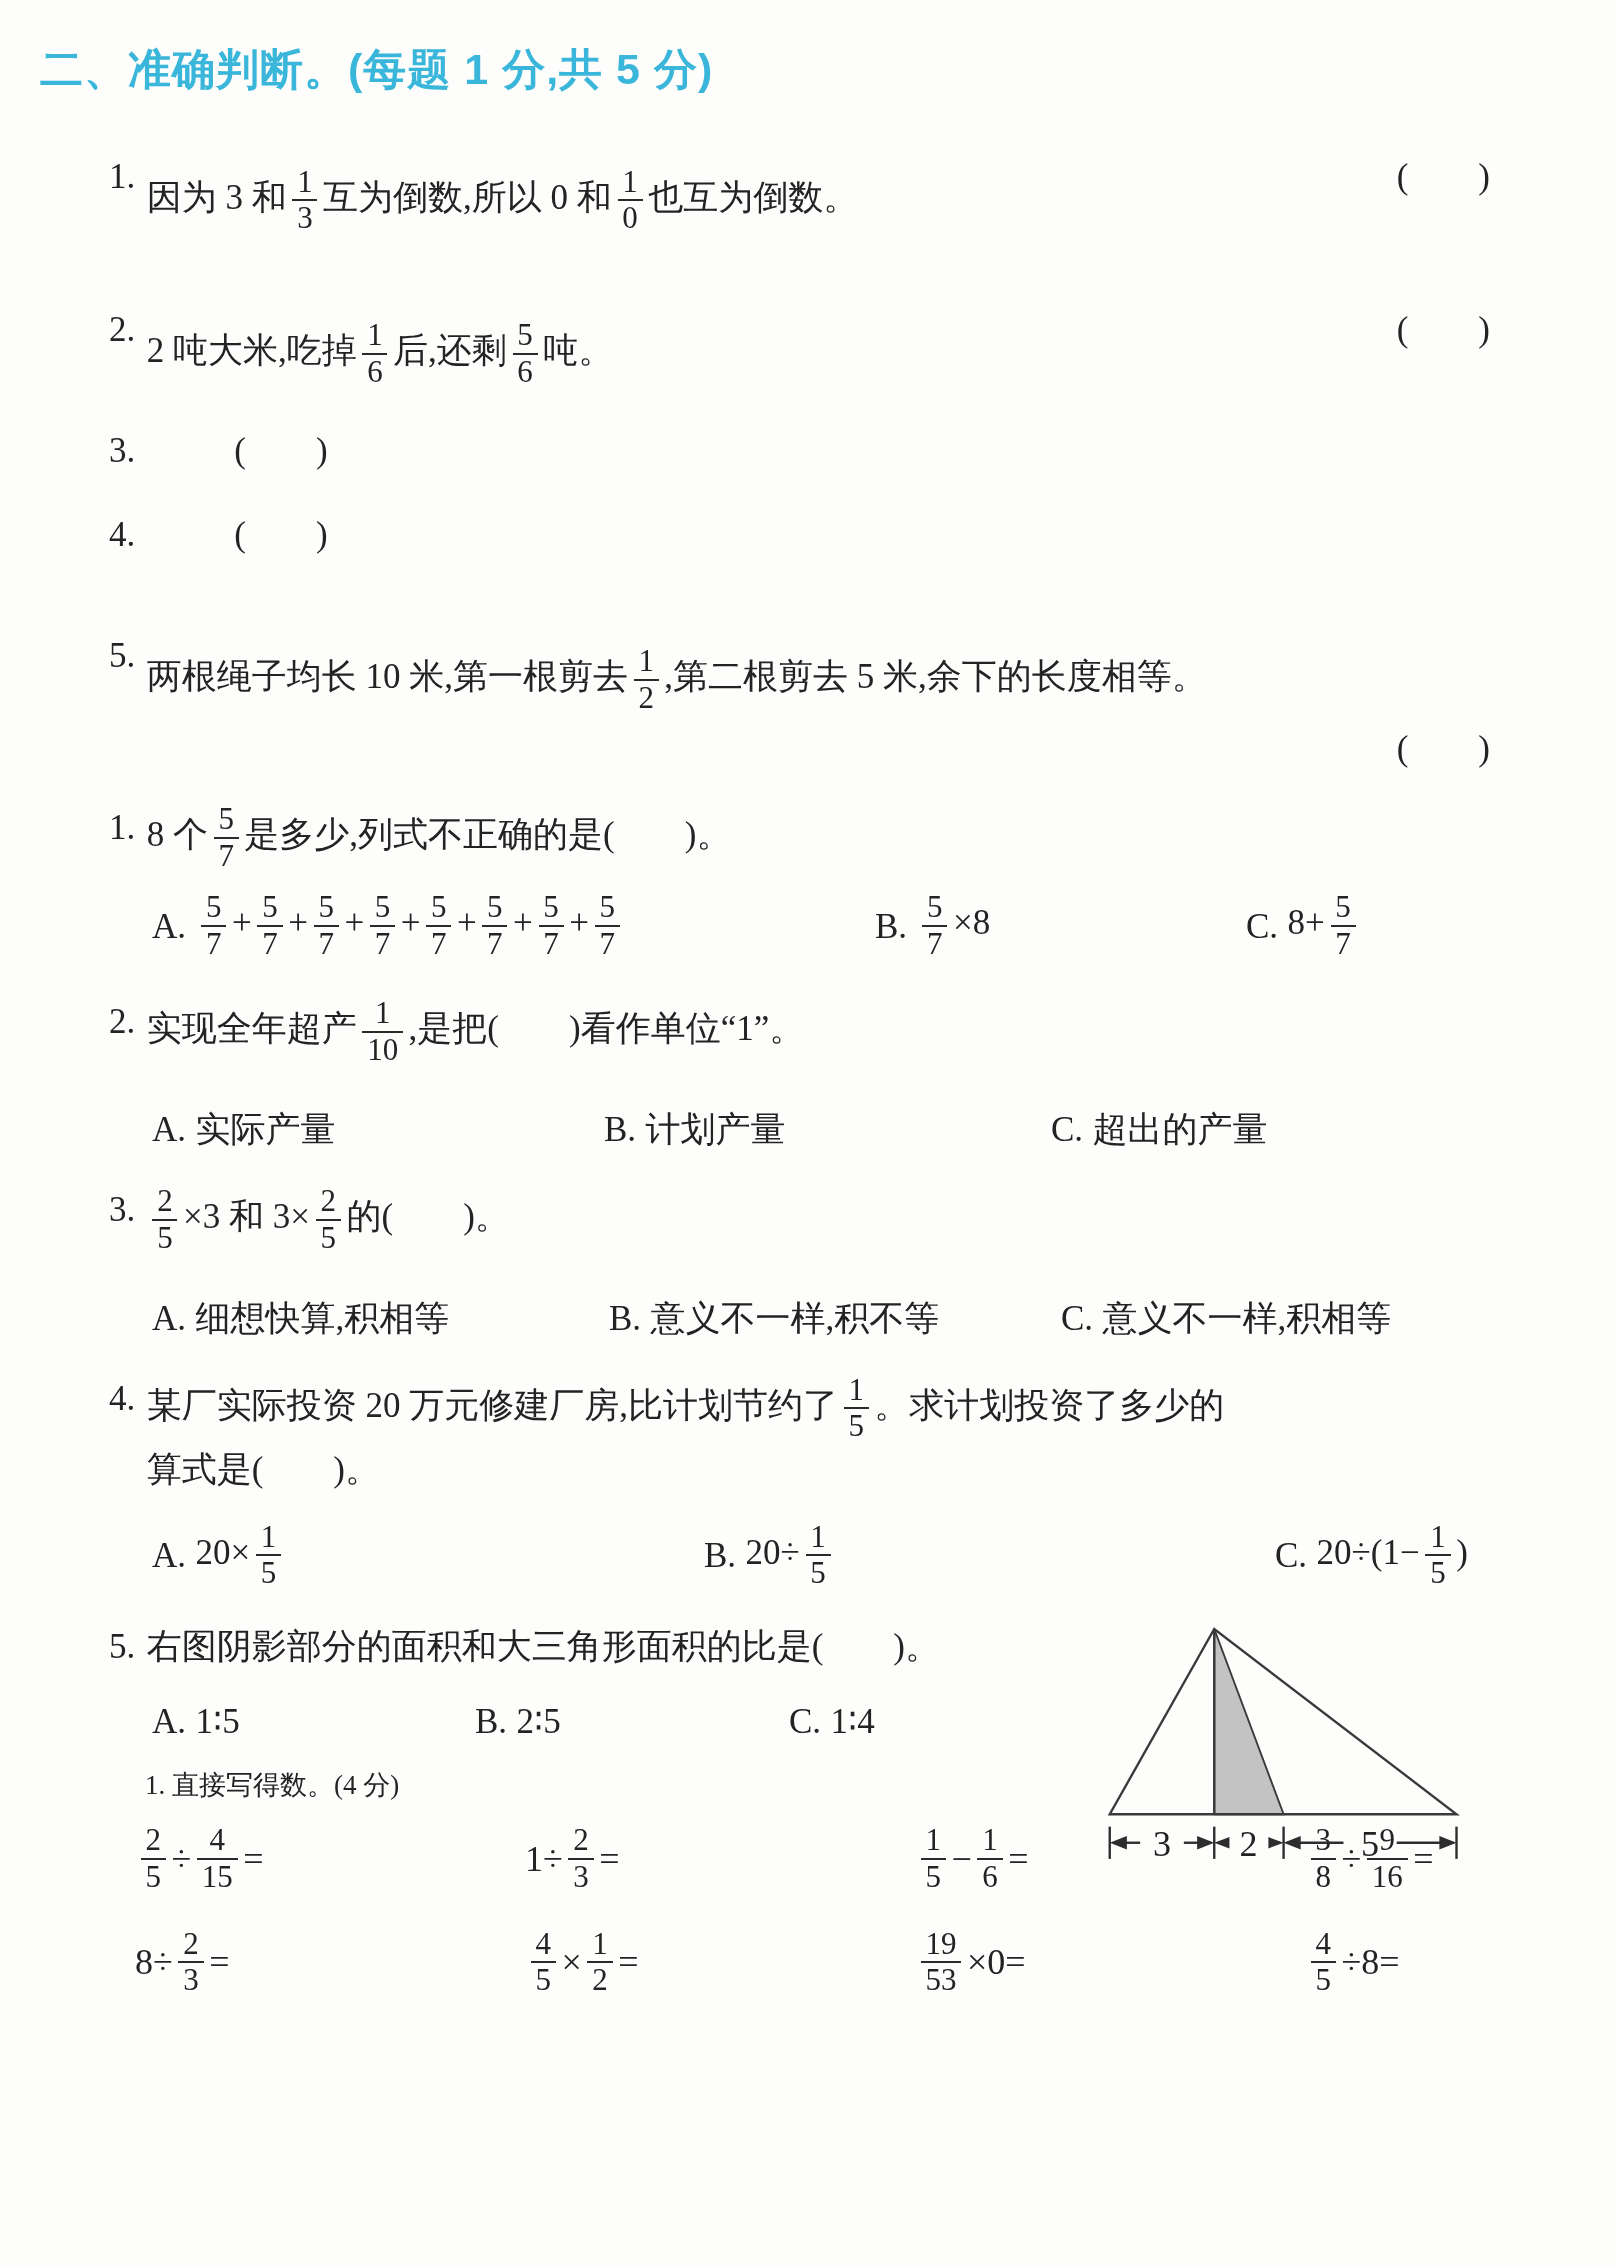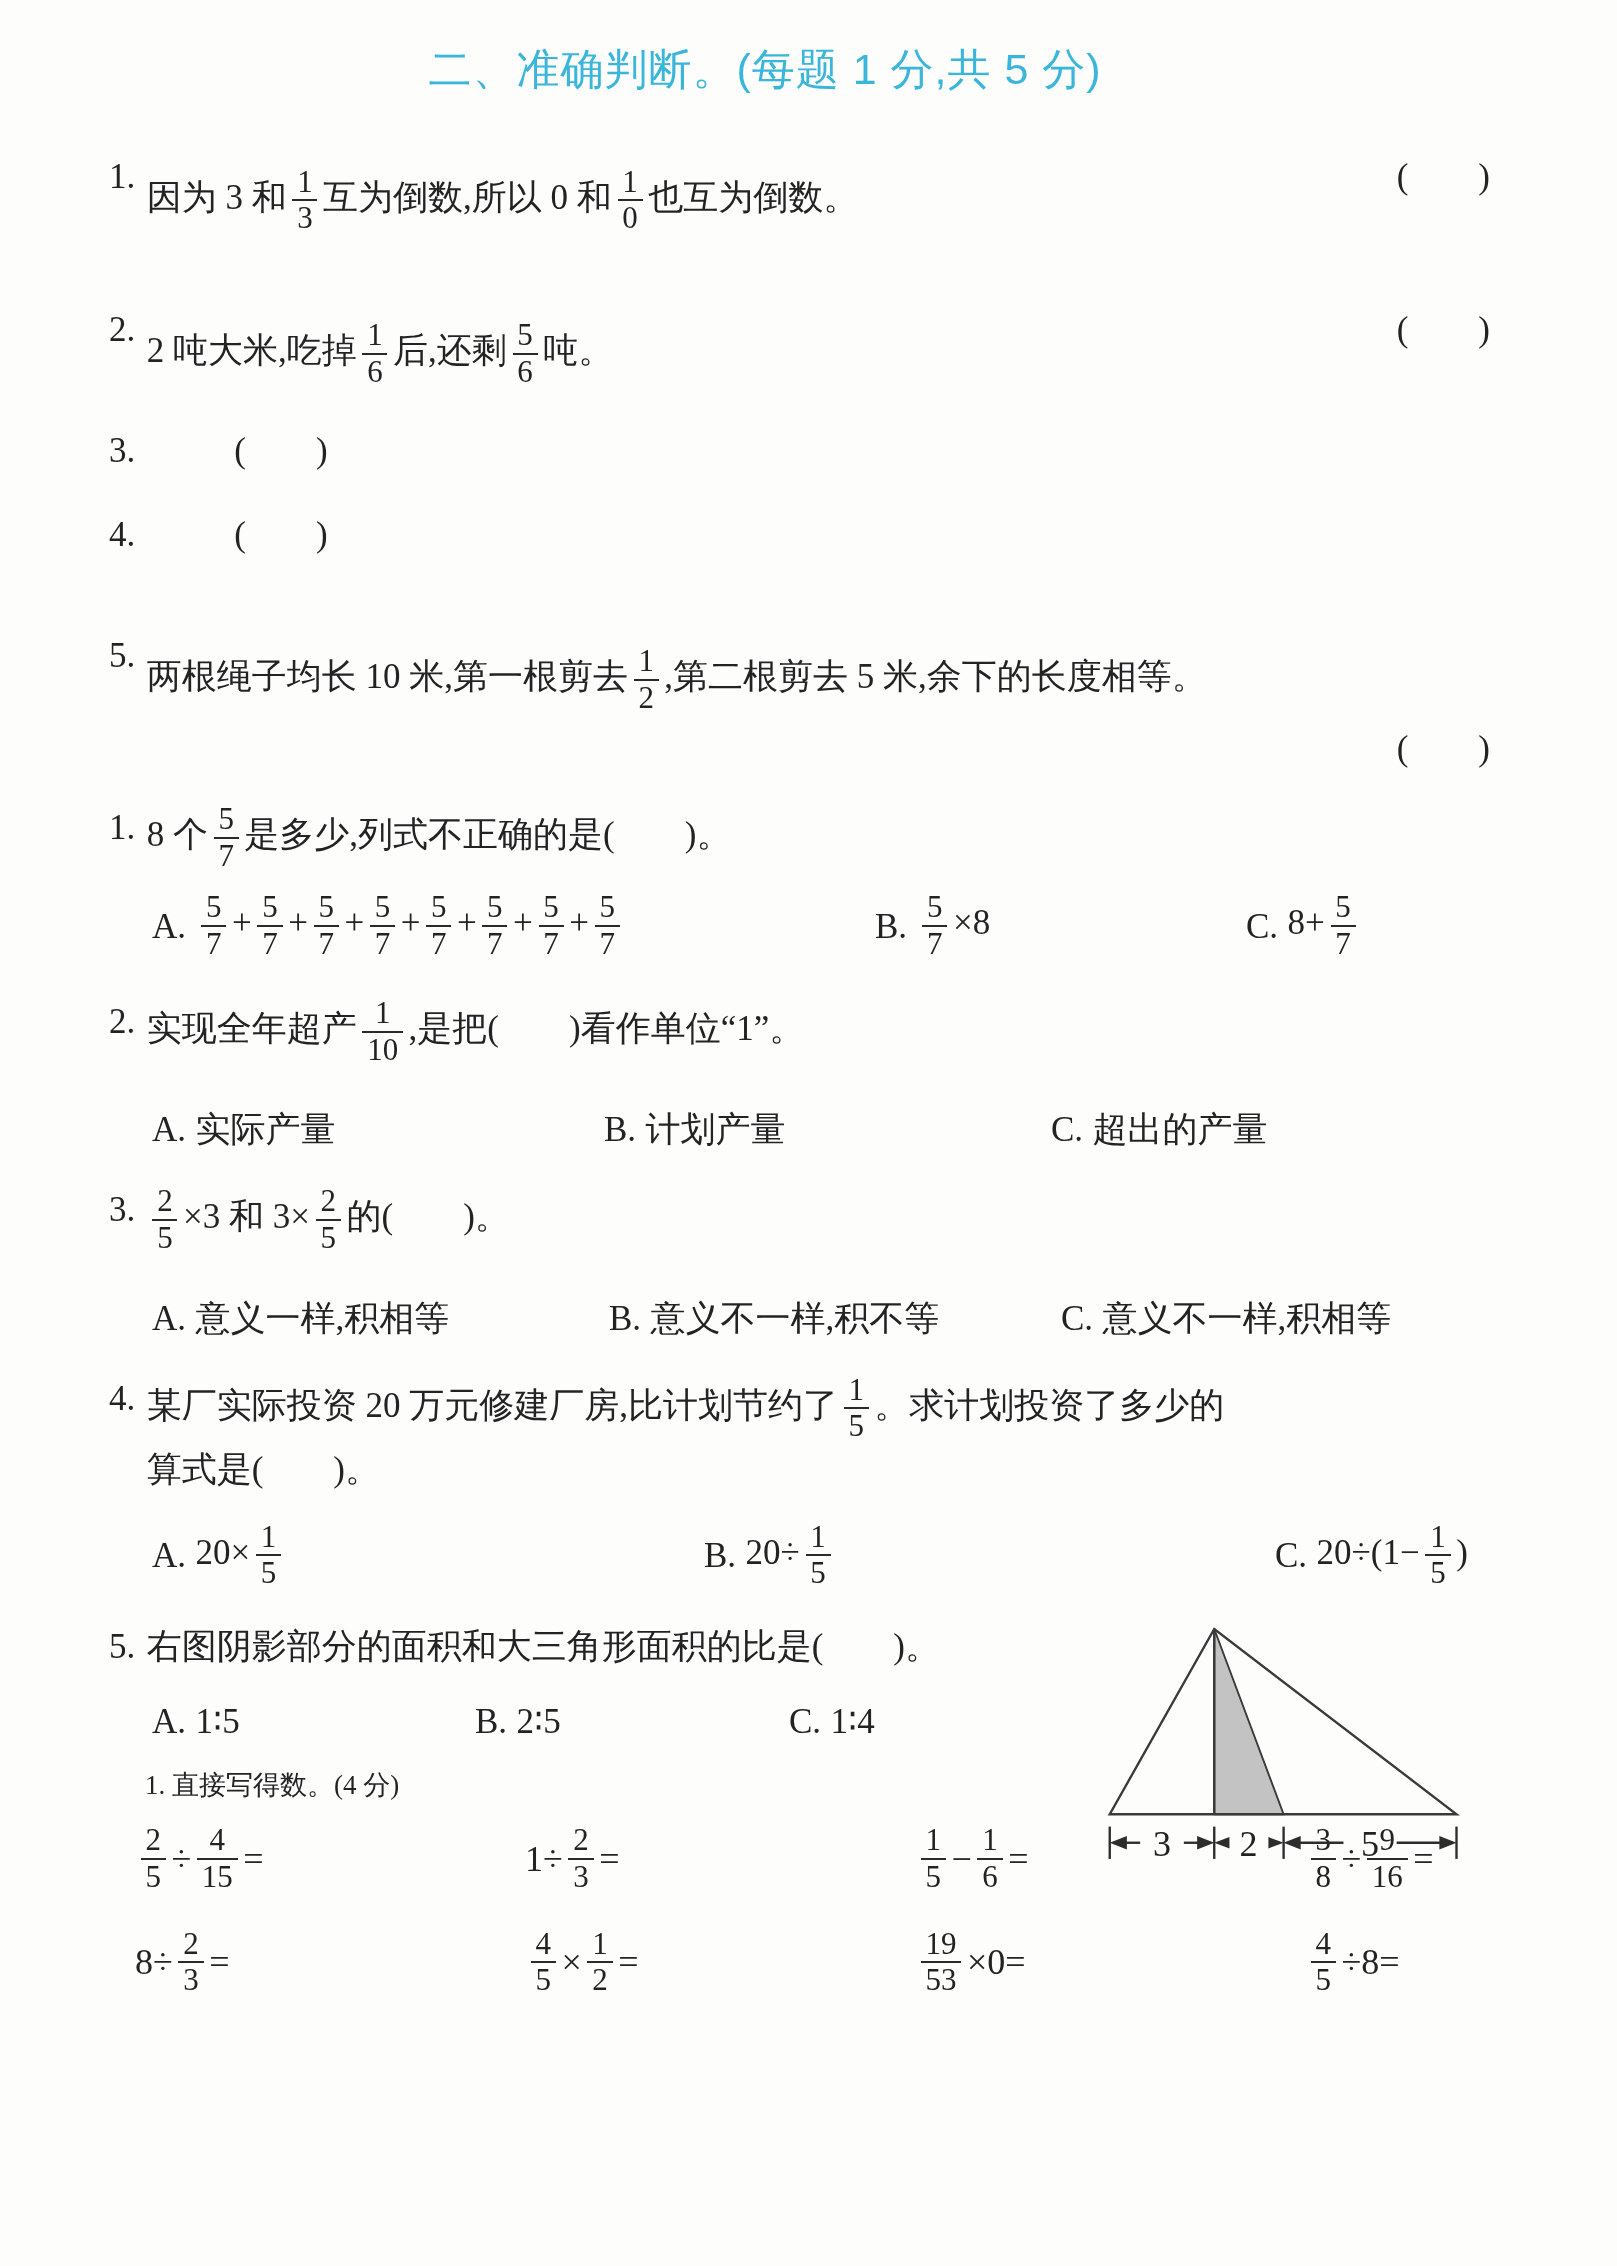--- a/index.html
+++ b/index.html
@@ -4,22 +4,22 @@
 <style>
   html,body{margin:0;padding:0;}
   body{
     width:1618px;height:2266px;overflow:hidden;
     background:#fdfdfc;color:#232323;
     font-family:"Liberation Serif", serif;
   }
   .page{position:relative;width:1618px;height:2266px;padding:44px 128px 0 40px;box-sizing:border-box;}
   h2{
     font-family:"Liberation Sans", sans-serif;
-    font-weight:normal;color:var(--accent,#3ab6da);
-    font-size:43px;line-height:1.2;margin:0;letter-spacing:1px;text-align:center;
+    font-weight:bold;color:var(--accent,#3ab6da);
+    font-size:43px;line-height:1.2;margin:0;letter-spacing:1px;
   }
   .mt-judge-q1{margin-top:21px}.mt-judge-q2{margin-top:34px}.mt-judge-q3{margin-top:38px}
   .mt-judge-q4{margin-top:36px}.mt-judge-q5{margin-top:38px}.mt-judge-paren{margin-top:9.5px}
   .mt-h2choice{margin-top:40px}
   .mt-c1stem{margin-top:30px}.mt-c1opts{margin-top:17px}
   .mt-c2stem{margin-top:34px}.mt-c2opts{margin-top:38px}
   .mt-c3stem{margin-top:30px}.mt-c3opts{margin-top:38px}
   .mt-c4stem{margin-top:30px}.mt-c4opts{margin-top:23px}
   .mt-c5{margin-top:30px}.mt-c5opts{margin-top:23px}
   .mt-h2calc{margin-top:34px}.mt-sub{margin-top:21px}
@@ -190,21 +190,21 @@
             <span class="fnum">2</span>
             <span class="fden">5</span>
           </span>×3 和 3×<span class="frac">
             <span class="fnum">2</span>
             <span class="fden">5</span>
           </span>的(　　)。</span>
     </div>
     <div class="opts mt-c3opts">
       <span class="opt" style="width:457px">
         <span class="optlabel">A.</span>
-        <span>意义一样,积相等</span>
+        <span>细想快算,积相等</span>
       </span>
       <span class="opt" style="width:452px">
         <span class="optlabel">B.</span>
         <span>意义不一样,积不等</span>
       </span>
       <span class="opt">
         <span class="optlabel">C.</span>
         <span>意义不一样,积相等</span>
       </span>
     </div>

